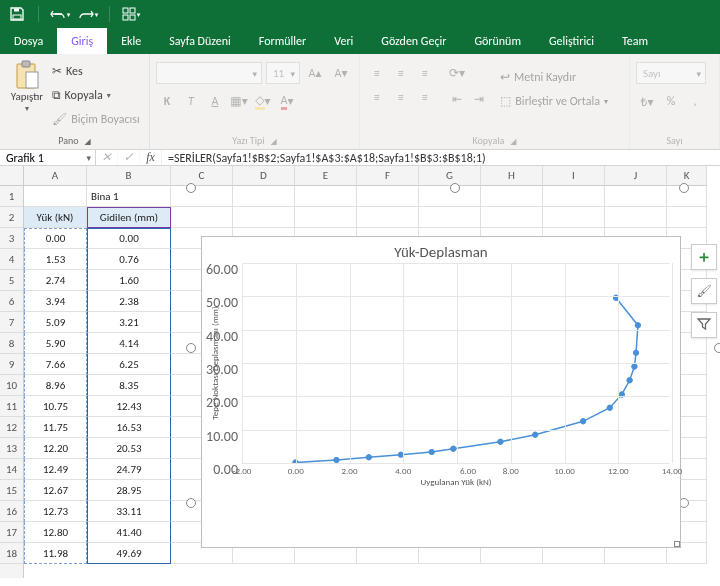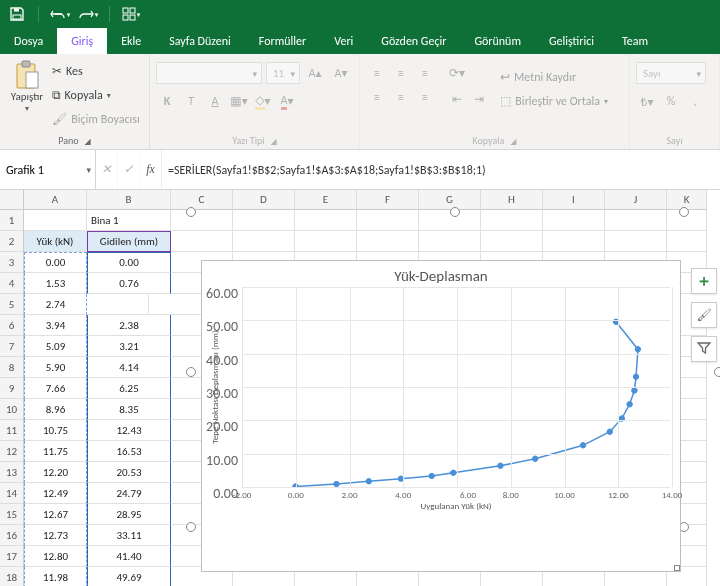--- a/index.html
+++ b/index.html
@@ -22,21 +22,21 @@
   .rgroup-label { text-align: center; font-size: 10px; color: #6a6a6a; padding: 2px 0; display: flex; align-items: center; justify-content: center; gap: 6px; }
   .rbtn-stack { display: flex; flex-direction: column; gap: 2px; margin-top: 4px; }
   .rbtn-row { display: flex; align-items: center; gap: 4px; height: 22px; color: #444; }
   .rbtn-small { width: 22px; height: 22px; display: flex; align-items: center; justify-content: center; color: #666; font-size: 12px; }
   .combo { height: 22px; border: 1px solid #c9c9c9; background: #fff; padding: 0 18px 0 6px; position: relative; font-size: 11px; display: flex; align-items: center; color: #888; }
   .combo::after { content: "▾"; position: absolute; right: 4px; color: #666; font-size: 9px; }
   .alignbox { display: grid; grid-template-columns: repeat(3, 22px); grid-template-rows: repeat(2, 22px); gap: 2px; }
   .dim { opacity: 0.45; pointer-events: none; }
 
   
-  .formulabar { height: 40px; border-bottom: 1px solid #d4d4d4; display: flex; align-items: stretch; }
+  .formulabar { height: 16px; border-bottom: 1px solid #d4d4d4; display: flex; align-items: stretch; }
   .namebox { width: 96px; border-right: 1px solid #d4d4d4; display: flex; align-items: center; padding: 0 6px; position: relative; font-size: 12px; }
   .namebox::after { content: "▾"; position: absolute; right: 4px; color: #666; font-size: 9px; }
   .fb-btn { width: 22px; display: flex; align-items: center; justify-content: center; border-right: 1px solid #eee; color: #555; font-style: italic; font-family: serif; }
   .fb-input { flex: 1; padding: 0 6px; display: flex; align-items: center; font-size: 12px; color: #333; }
 
   
   .grid { display: flex; height: calc(586px - 28px - 26px - 96px - 24px); position: relative; }
   .rowhdrs { width: 24px; background: #f4f4f4; border-right: 1px solid #ccc; }
   .cornercell { height: 20px; border-bottom: 1px solid #ccc; background: #f4f4f4; }
   .rowhdr { height: 21px; border-bottom: 1px solid #ddd; font-size: 11px; color: #555; display: flex; align-items: center; justify-content: center; }
@@ -329,20 +329,21 @@
           <div class="cell colE"></div>
           <div class="cell colF"></div>
           <div class="cell colG"></div>
           <div class="cell colH"></div>
           <div class="cell colI"></div>
           <div class="cell colJ"></div>
           <div class="cell colK"></div>
         </div>
         <div class="datarow">
           <div class="cell colA selA">2.74</div>
+          <div class="cell colB selB">1.60</div>
           <div class="cell colC"></div>
           <div class="cell colD"></div>
           <div class="cell colE"></div>
           <div class="cell colF"></div>
           <div class="cell colG"></div>
           <div class="cell colH"></div>
           <div class="cell colI"></div>
           <div class="cell colJ"></div>
           <div class="cell colK"></div>
         </div>

